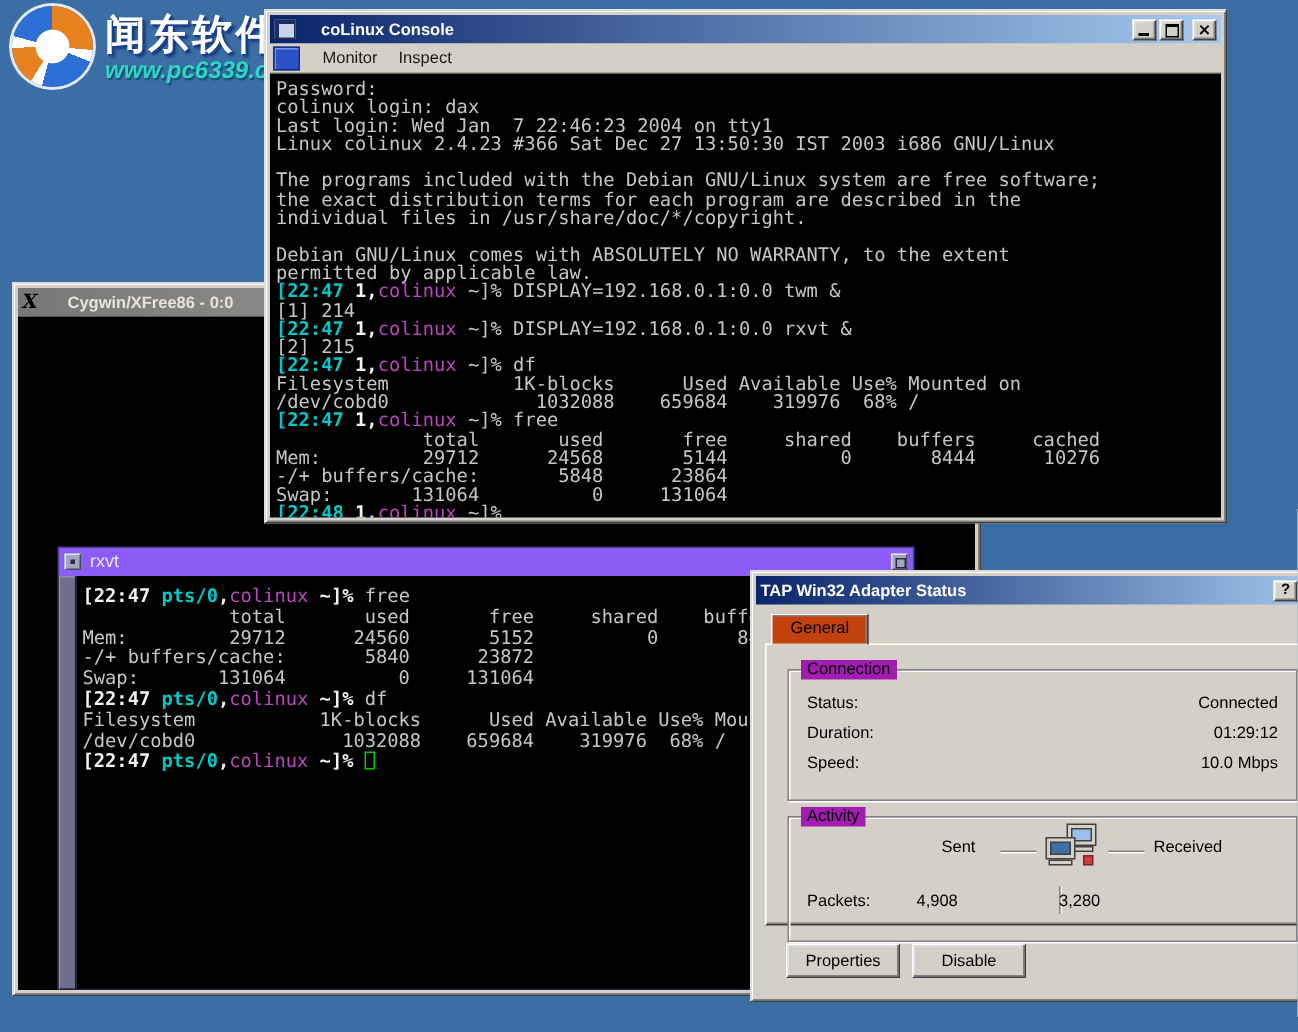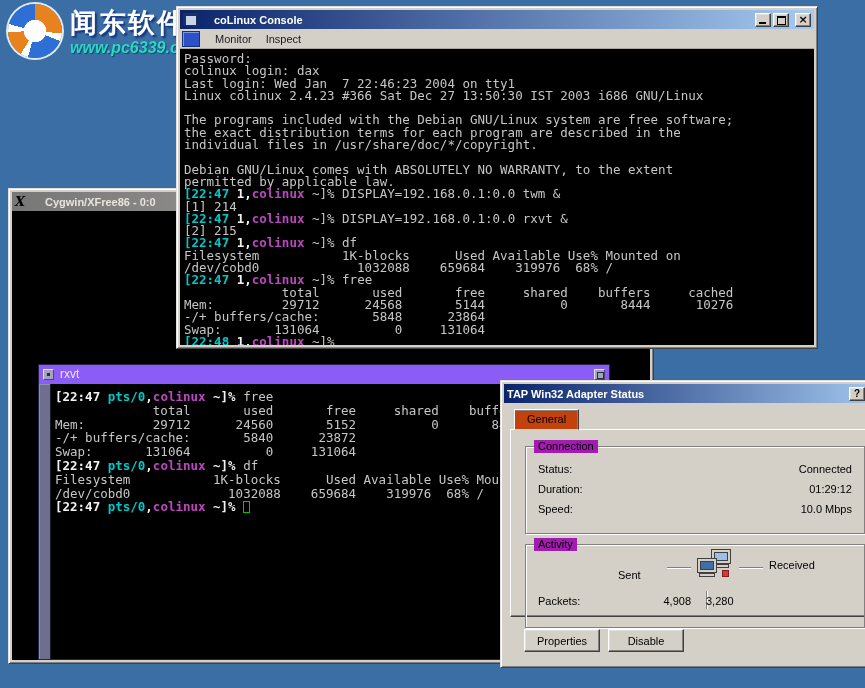--- a/index.html
+++ b/index.html
@@ -39,21 +39,21 @@
   .glyph-max{position:absolute;left:3px;top:2px;width:9px;height:9px;border:1px solid #000;border-top-width:2px}
   .glyph-x{font:bold 11px "DejaVu Sans",sans-serif;line-height:10px;color:#000}
   .glyph-q{font:bold 10px "Liberation Sans",sans-serif;color:#000}
 
   
   .terminal{background:#000;overflow:hidden;font-family:"DejaVu Sans Mono",monospace}
   .tline{white-space:pre}
   .t-def{color:#C6C6C6}
   .t-wht{color:#F2F2F2;font-weight:bold}
   .t-cyan{color:#00C8C8;font-weight:bold}
-  .t-mag{color:#BC46BE;font-weight:bold}
+  .t-mag{color:#BC46BE;font-weight:normal}
   .t-curg{display:inline-block;width:7px;height:12px;border:1px solid #00C800;vertical-align:-2px}
 
   
   .win-colinux{left:176px;top:6px;width:642px;height:343px;z-index:30}
   .menubar{height:20px;flex:0 0 20px;background:#D4D0C8;display:flex;align-items:center;
     padding:1px 2px;font-size:11px;color:#1A1A1A;border-bottom:1px solid #ACA899}
   .menu-iconbtn{width:18px;height:16px;background:#2B53C7;border:1px solid #16307E;
     box-shadow:inset 1px 1px 0 #7B97E8;margin-right:8px}
   .menu-item{padding:2px 7px}
   .app-icon{width:14px;height:13px;background:#C8D4E8;border:1px solid #203050;
@@ -91,28 +91,28 @@
     box-shadow:inset -1px 1px 0 #808080;z-index:2}
   .tabpage{position:absolute;left:6px;top:26px;right:6px;height:188px;background:#D4D0C8;
     border:1px solid;border-color:#FFFFFF #404040 #404040 #FFFFFF;
     box-shadow:inset -1px -1px 0 #808080}
   .groupbox{position:absolute;left:14px;right:14px;
     border:1px solid #808080;box-shadow:inset 1px 1px 0 #FFFFFF,1px 1px 0 #FFFFFF}
   .grp-label{position:absolute;left:8px;top:-7px;background:#a21caf;padding:0 4px;line-height:13px}
   .grp-connection{top:16px;height:88px}
   .conn-row{position:absolute;left:12px;right:12px;display:flex;justify-content:space-between}
   .grp-activity{top:114px;height:84px}
-  .act-sent{position:absolute;left:92px;top:24px;width:42px;text-align:left}
+  .act-sent{position:absolute;left:92px;top:14px;width:42px;text-align:center}
   .act-line{position:absolute;height:0;border-top:1px solid #808080;border-bottom:1px solid #FFFFFF}
   .act-line-l{left:141px;top:22px;width:24px}
   .act-line-r{left:213px;top:22px;width:24px}
   .net-icon{position:absolute;left:170px;top:3px}
   .act-received{position:absolute;left:243px;top:14px}
   .act-packets{position:absolute;left:12px;top:50px}
-  .act-psent{position:absolute;left:85px;top:50px;width:80px;text-align:right}
+  .act-psent{position:absolute;left:85px;top:50px;width:80px;}
   .act-sep{position:absolute;left:180px;top:46px;height:18px;width:0;
     border-left:1px solid #808080;border-right:1px solid #FFFFFF}
   .act-precv{position:absolute;left:180px;top:50px;width:80px;text-align:left}
   .btn{position:absolute;top:226px;width:76px;height:23px;background:#D4D0C8;
     border:1px solid;border-color:#FFFFFF #404040 #404040 #FFFFFF;
     box-shadow:inset -1px -1px 0 #808080, inset 1px 1px 0 #DFDFDF;
     font:11px "Liberation Sans",sans-serif;color:#000;cursor:default}
   .btn-properties{left:20px}
   .btn-disable{left:104px}
 </style>

